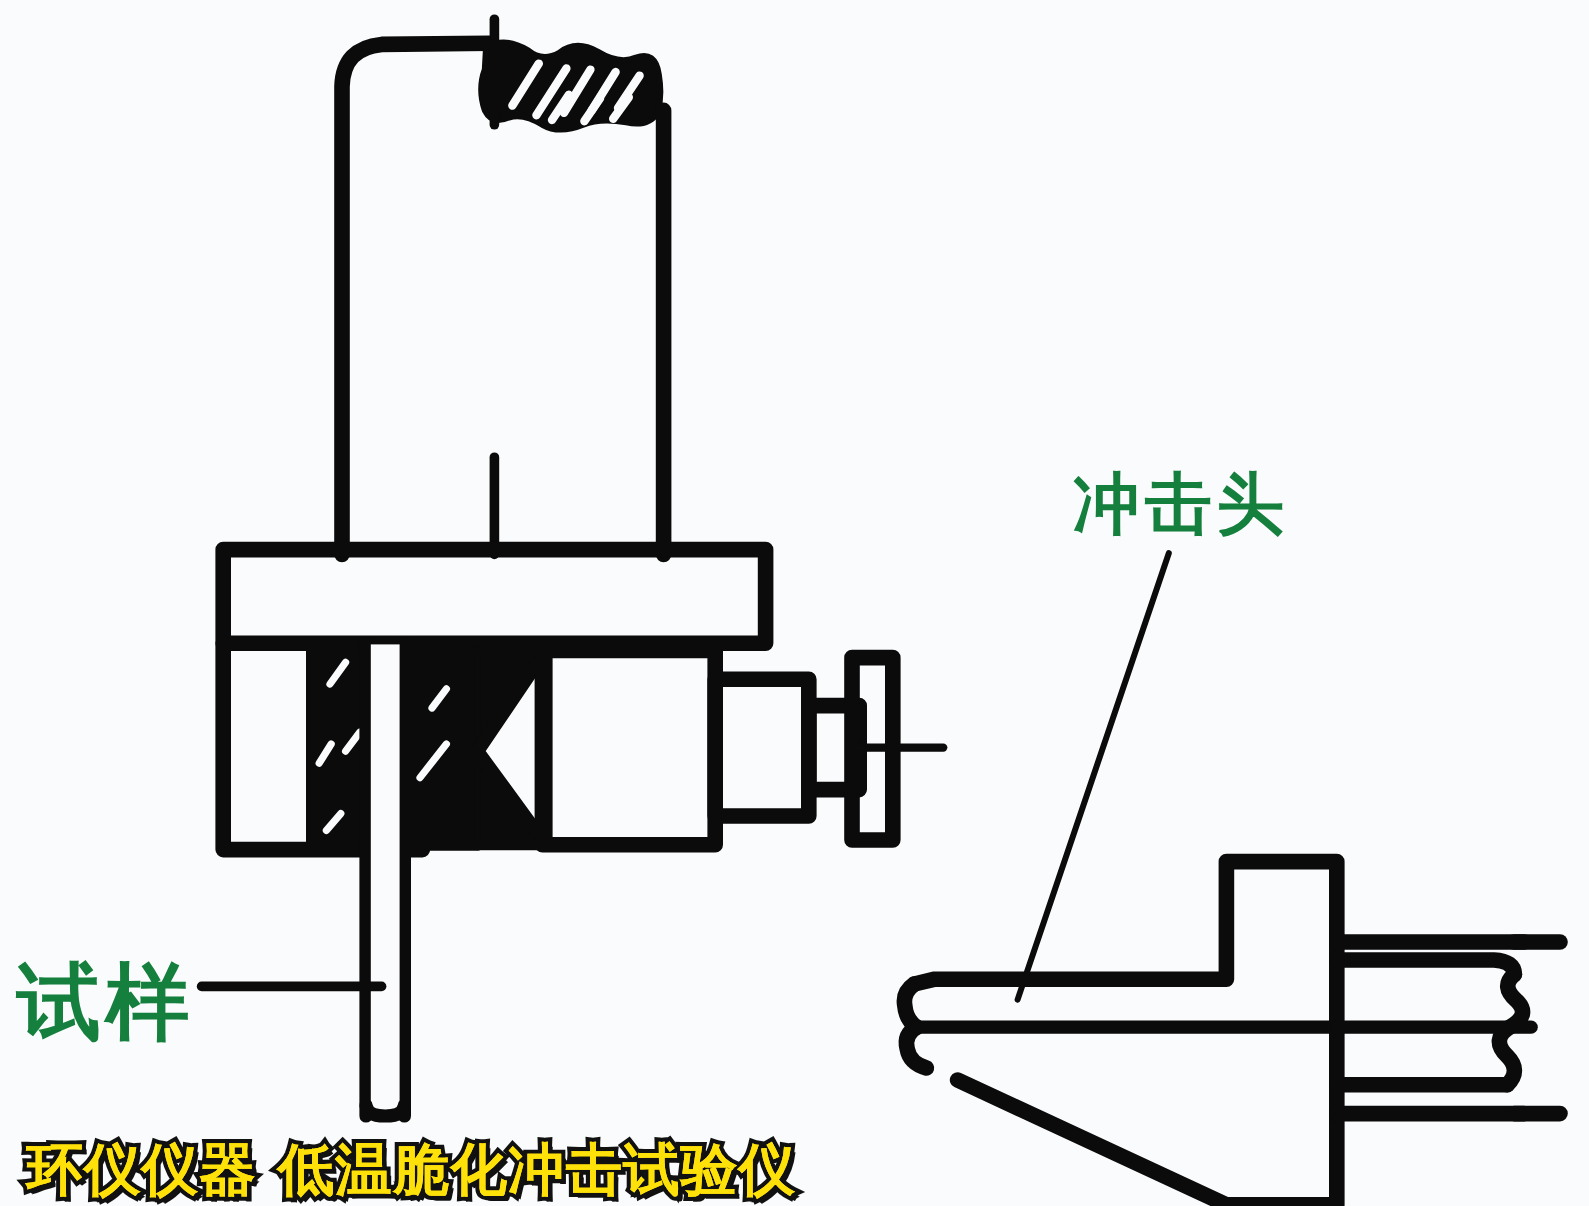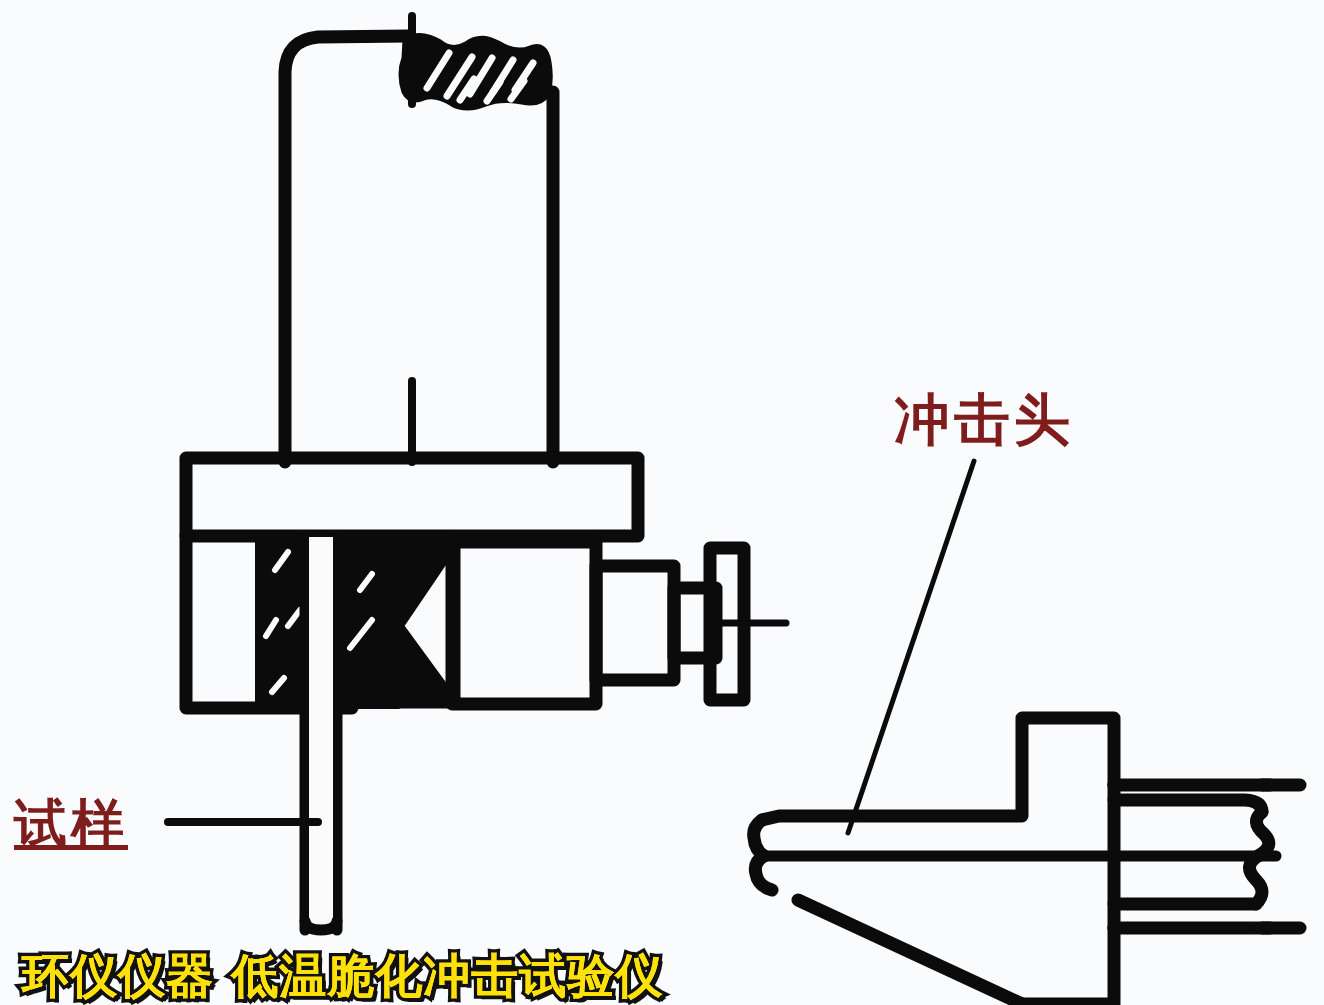--- a/index.html
+++ b/index.html
@@ -40,24 +40,24 @@
     line-height:1;
     color:#FFE10A;
     white-space:nowrap;
     pointer-events:none;
   }
 
   .lbl{
     position:absolute;
     font-family:"DejaVu Sans","Liberation Serif",serif;
     font-weight:bold;
-    color:#7f1d1d;
+    color:#15803d;
     white-space:nowrap;
   }
-  #label-specimen{ left:14px; top:789px; font-size:53px; letter-spacing:4px;text-decoration:underline;}
+  #label-specimen{ left:14px; top:789px; font-size:70px; letter-spacing:4px;}
   #label-impact-head{ left:894px; top:383px; font-size:56px; letter-spacing:4px;}
 </style>
 </head>
 <body style="background: rgb(250, 251, 252);">
 
 <div id="stage">
 
   <svg id="diagram" viewBox="0 0 1324 1005">
 
     <g fill="none" stroke="#0b0b0b" stroke-linecap="round" stroke-linejoin="round">

